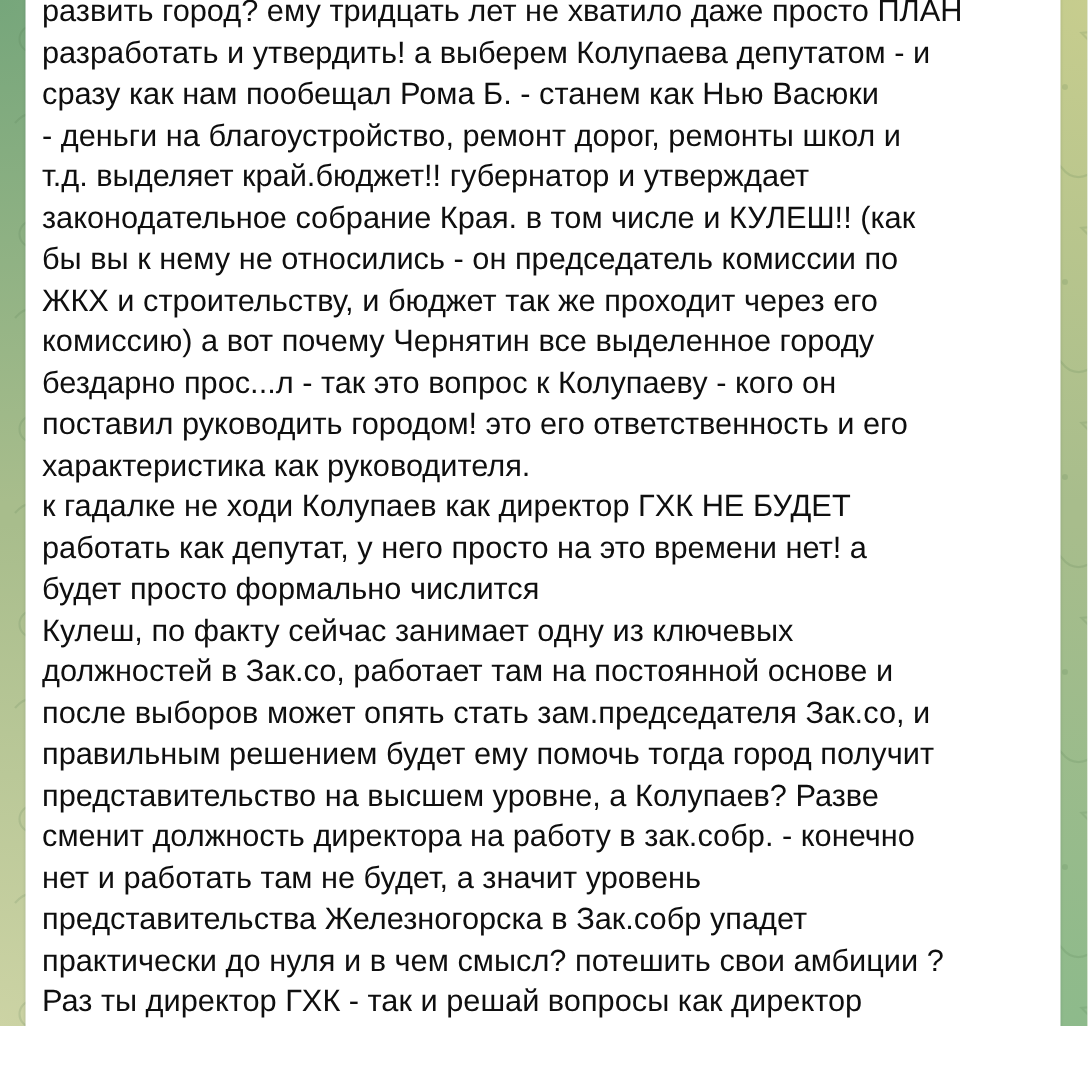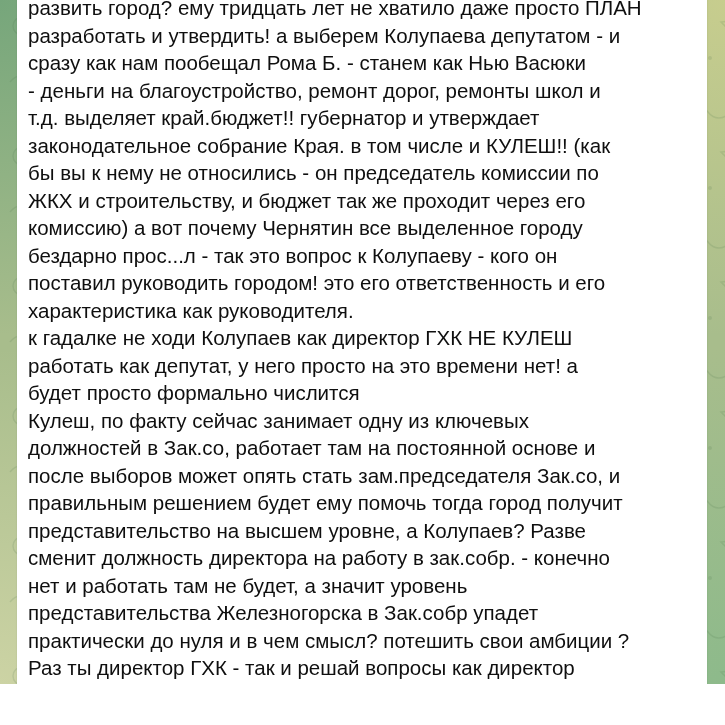--- a/index.html
+++ b/index.html
@@ -103,21 +103,21 @@
 сразу как нам пообещал Рома Б. - станем как Нью Васюки
 - деньги на благоустройство, ремонт дорог, ремонты школ и
 т.д. выделяет край.бюджет!! губернатор и утверждает
 законодательное собрание Края. в том числе и КУЛЕШ!! (как
 бы вы к нему не относились - он председатель комиссии по
 ЖКХ и строительству, и бюджет так же проходит через его
 комиссию) а вот почему Чернятин все выделенное городу
 бездарно прос...л - так это вопрос к Колупаеву - кого он
 поставил руководить городом! это его ответственность и его
 характеристика как руководителя.</p>
-      <p class="para">к гадалке не ходи Колупаев как директор ГХК НЕ КУЛЕШ
+      <p class="para">к гадалке не ходи Колупаев как директор ГХК НЕ БУДЕТ
 работать как депутат, у него просто на это времени нет! а
 будет просто формально числится</p>
       <p class="para">Кулеш, по факту сейчас занимает одну из ключевых
 должностей в Зак.со, работает там на постоянной основе и
 после выборов может опять стать зам.председателя Зак.со, и
 правильным решением будет ему помочь тогда город получит
 представительство на высшем уровне, а Колупаев? Разве
 сменит должность директора на работу в зак.собр. - конечно
 нет и работать там не будет, а значит уровень
 представительства Железногорска в Зак.собр упадет

